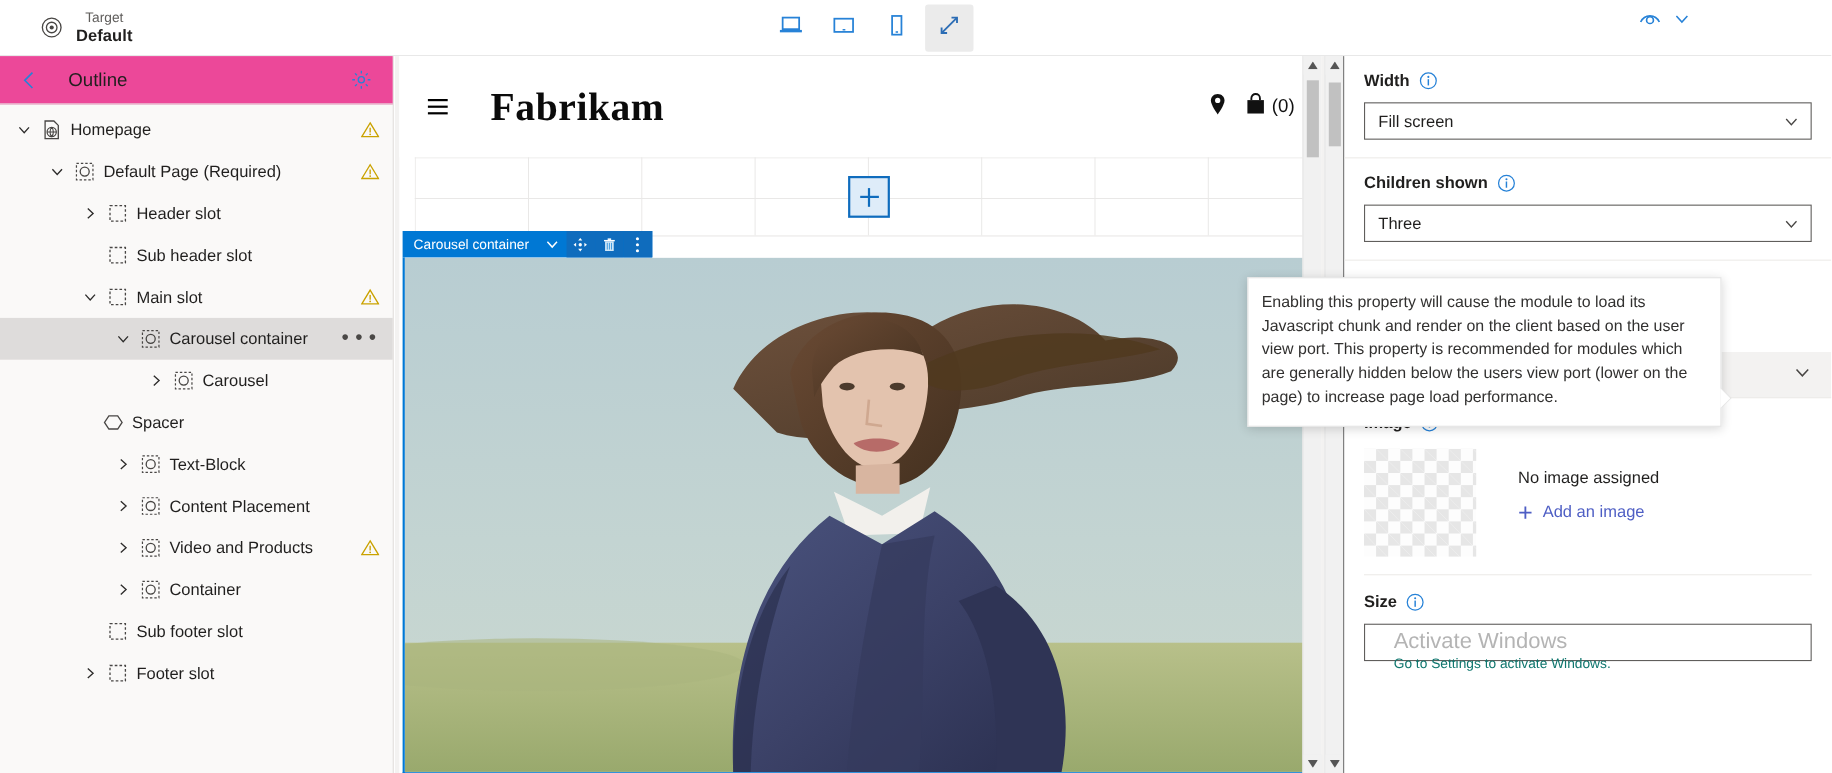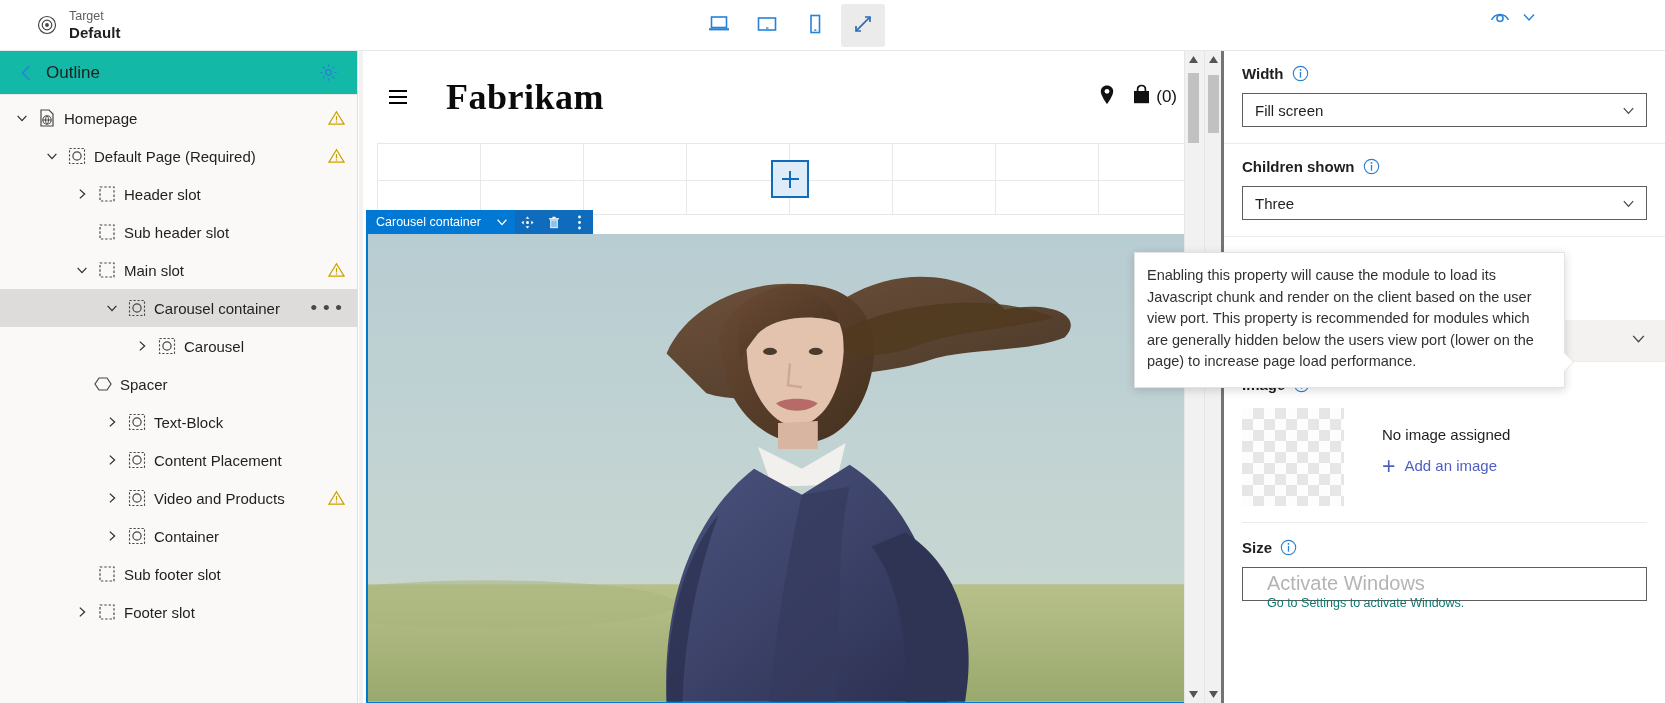--- a/index.html
+++ b/index.html
@@ -13,21 +13,21 @@
   .app { position: relative; width: 1665px; height: 703px; }
 
   
   .topbar {
     position: absolute; left: 0; top: 0; width: 1665px; height: 51px;
     background: #fff; border-bottom: 1px solid #e8e8e8;
     display: flex; align-items: center;
   }
   .target-block { display: flex; align-items: center; gap: 11px; padding-left: 36px; }
   .target-icon { width: 22px; height: 22px; }
-  .target-text { line-height: 1.15; }
+  .target-text { line-height: 1.15; text-align: center; }
   .target-label { font-size: 12.5px; color: #605e5c; }
   .target-value { font-size: 15px; color: #201f1e; font-weight: 600; letter-spacing: .1px; }
 
   .device-group {
     position: absolute; left: 697px; top: 4px;
     display: flex; align-items: center; gap: 4px;
   }
   .device-btn {
     width: 44px; height: 43px; border-radius: 3px;
     display: flex; align-items: center; justify-content: center;
@@ -41,22 +41,23 @@
   }
   .view-eye, .view-chevron { cursor: pointer; display: flex; align-items: center; }
 
   
   .outline-panel {
     position: absolute; left: 0; top: 51px; width: 358px; height: 652px;
     background: #faf9f8; border-right: 1px solid #e1dfdd;
   }
   .outline-header {
     height: 44px; display: flex; align-items: center;
-    border-bottom: 1px solid #e8e6e4; background: #14b8a6;
+    border-bottom: 1px solid #e8e6e4; background: #ec4899;
     padding: 0 16px 0 14px;
+    gap: 16px;
   }
   .back-chevron { width: 24px; display:flex; align-items:center; justify-content:center; cursor: pointer; }
   .outline-title { font-size: 17px; color: #201f1e; margin-left: 8px; flex: 1; }
   .gear-btn { width: 26px; height: 26px; display:flex; align-items:center; justify-content:center; cursor: pointer; }
 
   .tree { padding-top: 4px; }
   .tree-row {
     height: 38px; display: flex; align-items: center; position: relative;
     font-size: 15px; color: #201f1e; cursor: pointer; padding-right: 12px;
   }
@@ -114,21 +115,21 @@
   .canvas-scroll {
     position: absolute; right: 0; top: 0; width: 17px; height: 652px; background: #f1f1f1;
     border-left: 1px solid #e6e6e6;
   }
   .cs-arrow { height: 17px; display:flex; align-items:center; justify-content:center; background:#f1f1f1; cursor:pointer; }
   .cs-thumb { position:absolute; top: 22px; left: 3px; width: 11px; height: 70px; background:#c1c1c1; cursor:grab; }
 
   
   .props-panel {
     position: absolute; left: 1221px; top: 51px; width: 444px; height: 652px;
-    background: #fff; border-left: 3px solid #737373; overflow: hidden;
+    background: #fff; border-left: 1px solid #737373; overflow: hidden;
   }
   .prop-group { padding: 14px 18px 16px 18px; border-bottom: 1px solid #edebe9; }
   .prop-label { display: flex; align-items: center; gap: 8px; font-size: 15px; font-weight: 600; color: #201f1e; margin-bottom: 11px; }
   .info-icon { cursor: pointer; display:flex; }
   .select-box {
     height: 34px; border: 1px solid #605e5c; background: #fff;
     display: flex; align-items: center; padding: 0 10px 0 12px;
     font-size: 15px; color: #201f1e; cursor: pointer;
   }
   .select-box .chev { margin-left: auto; display:flex; }

